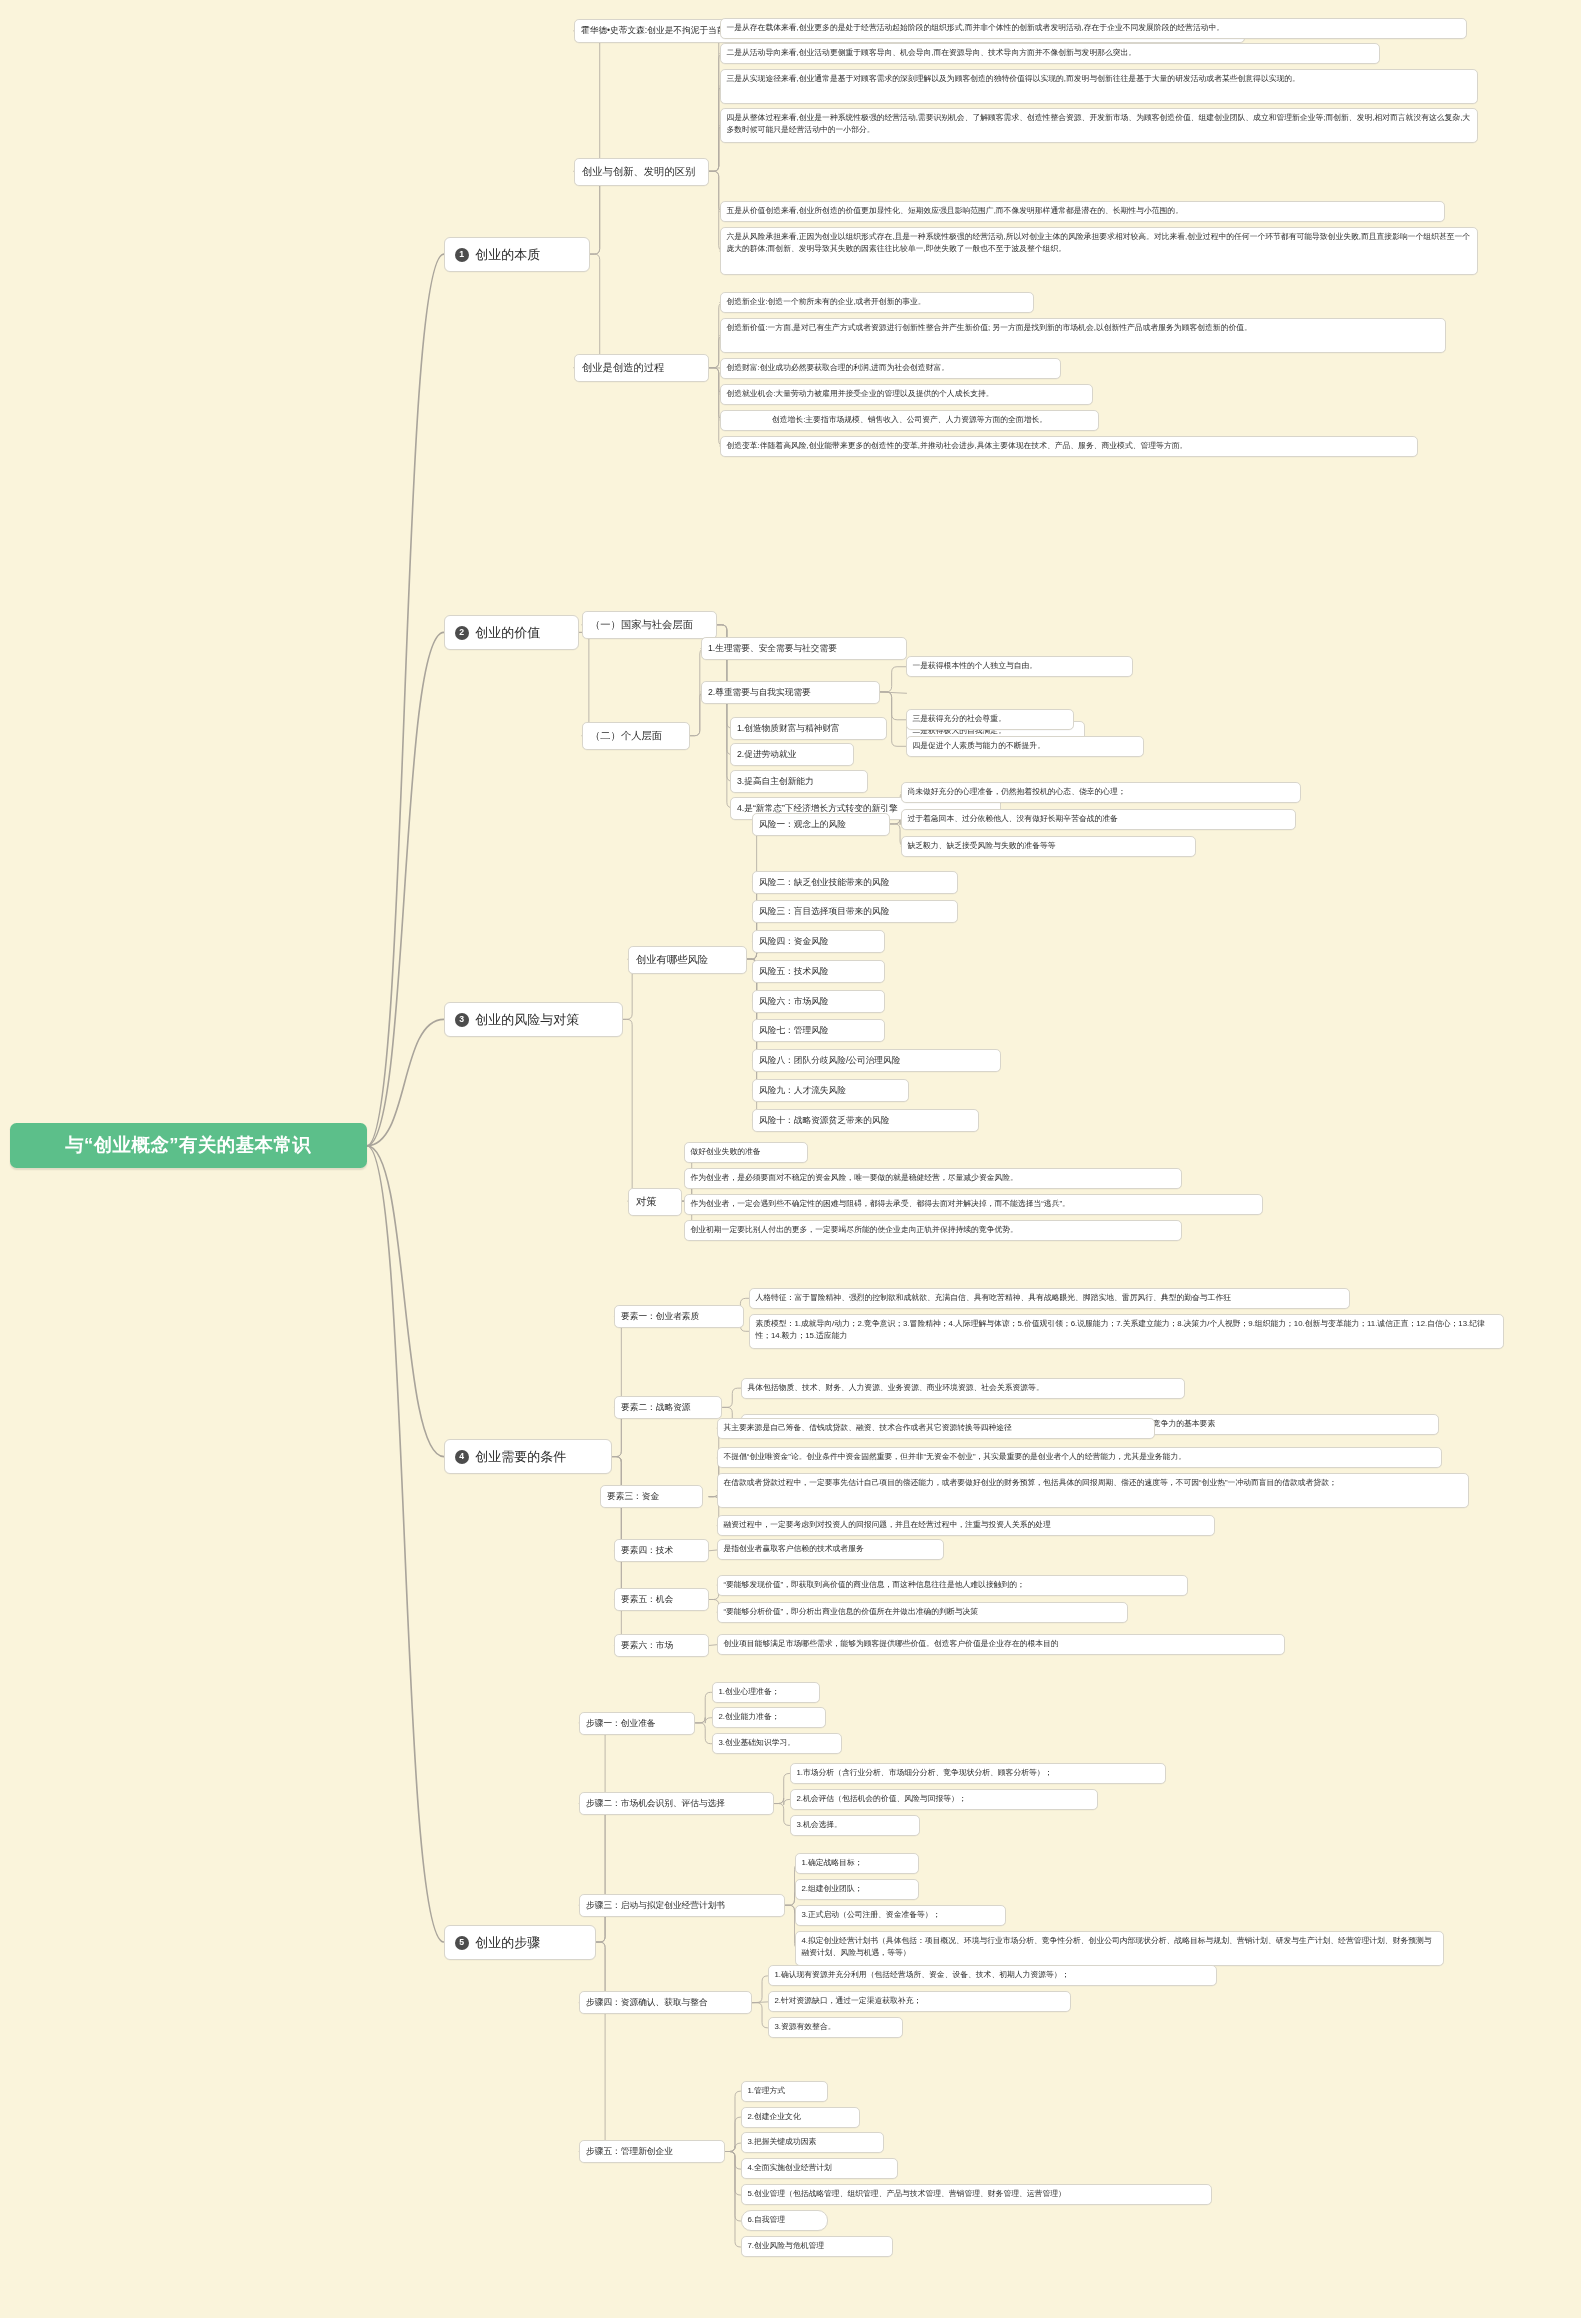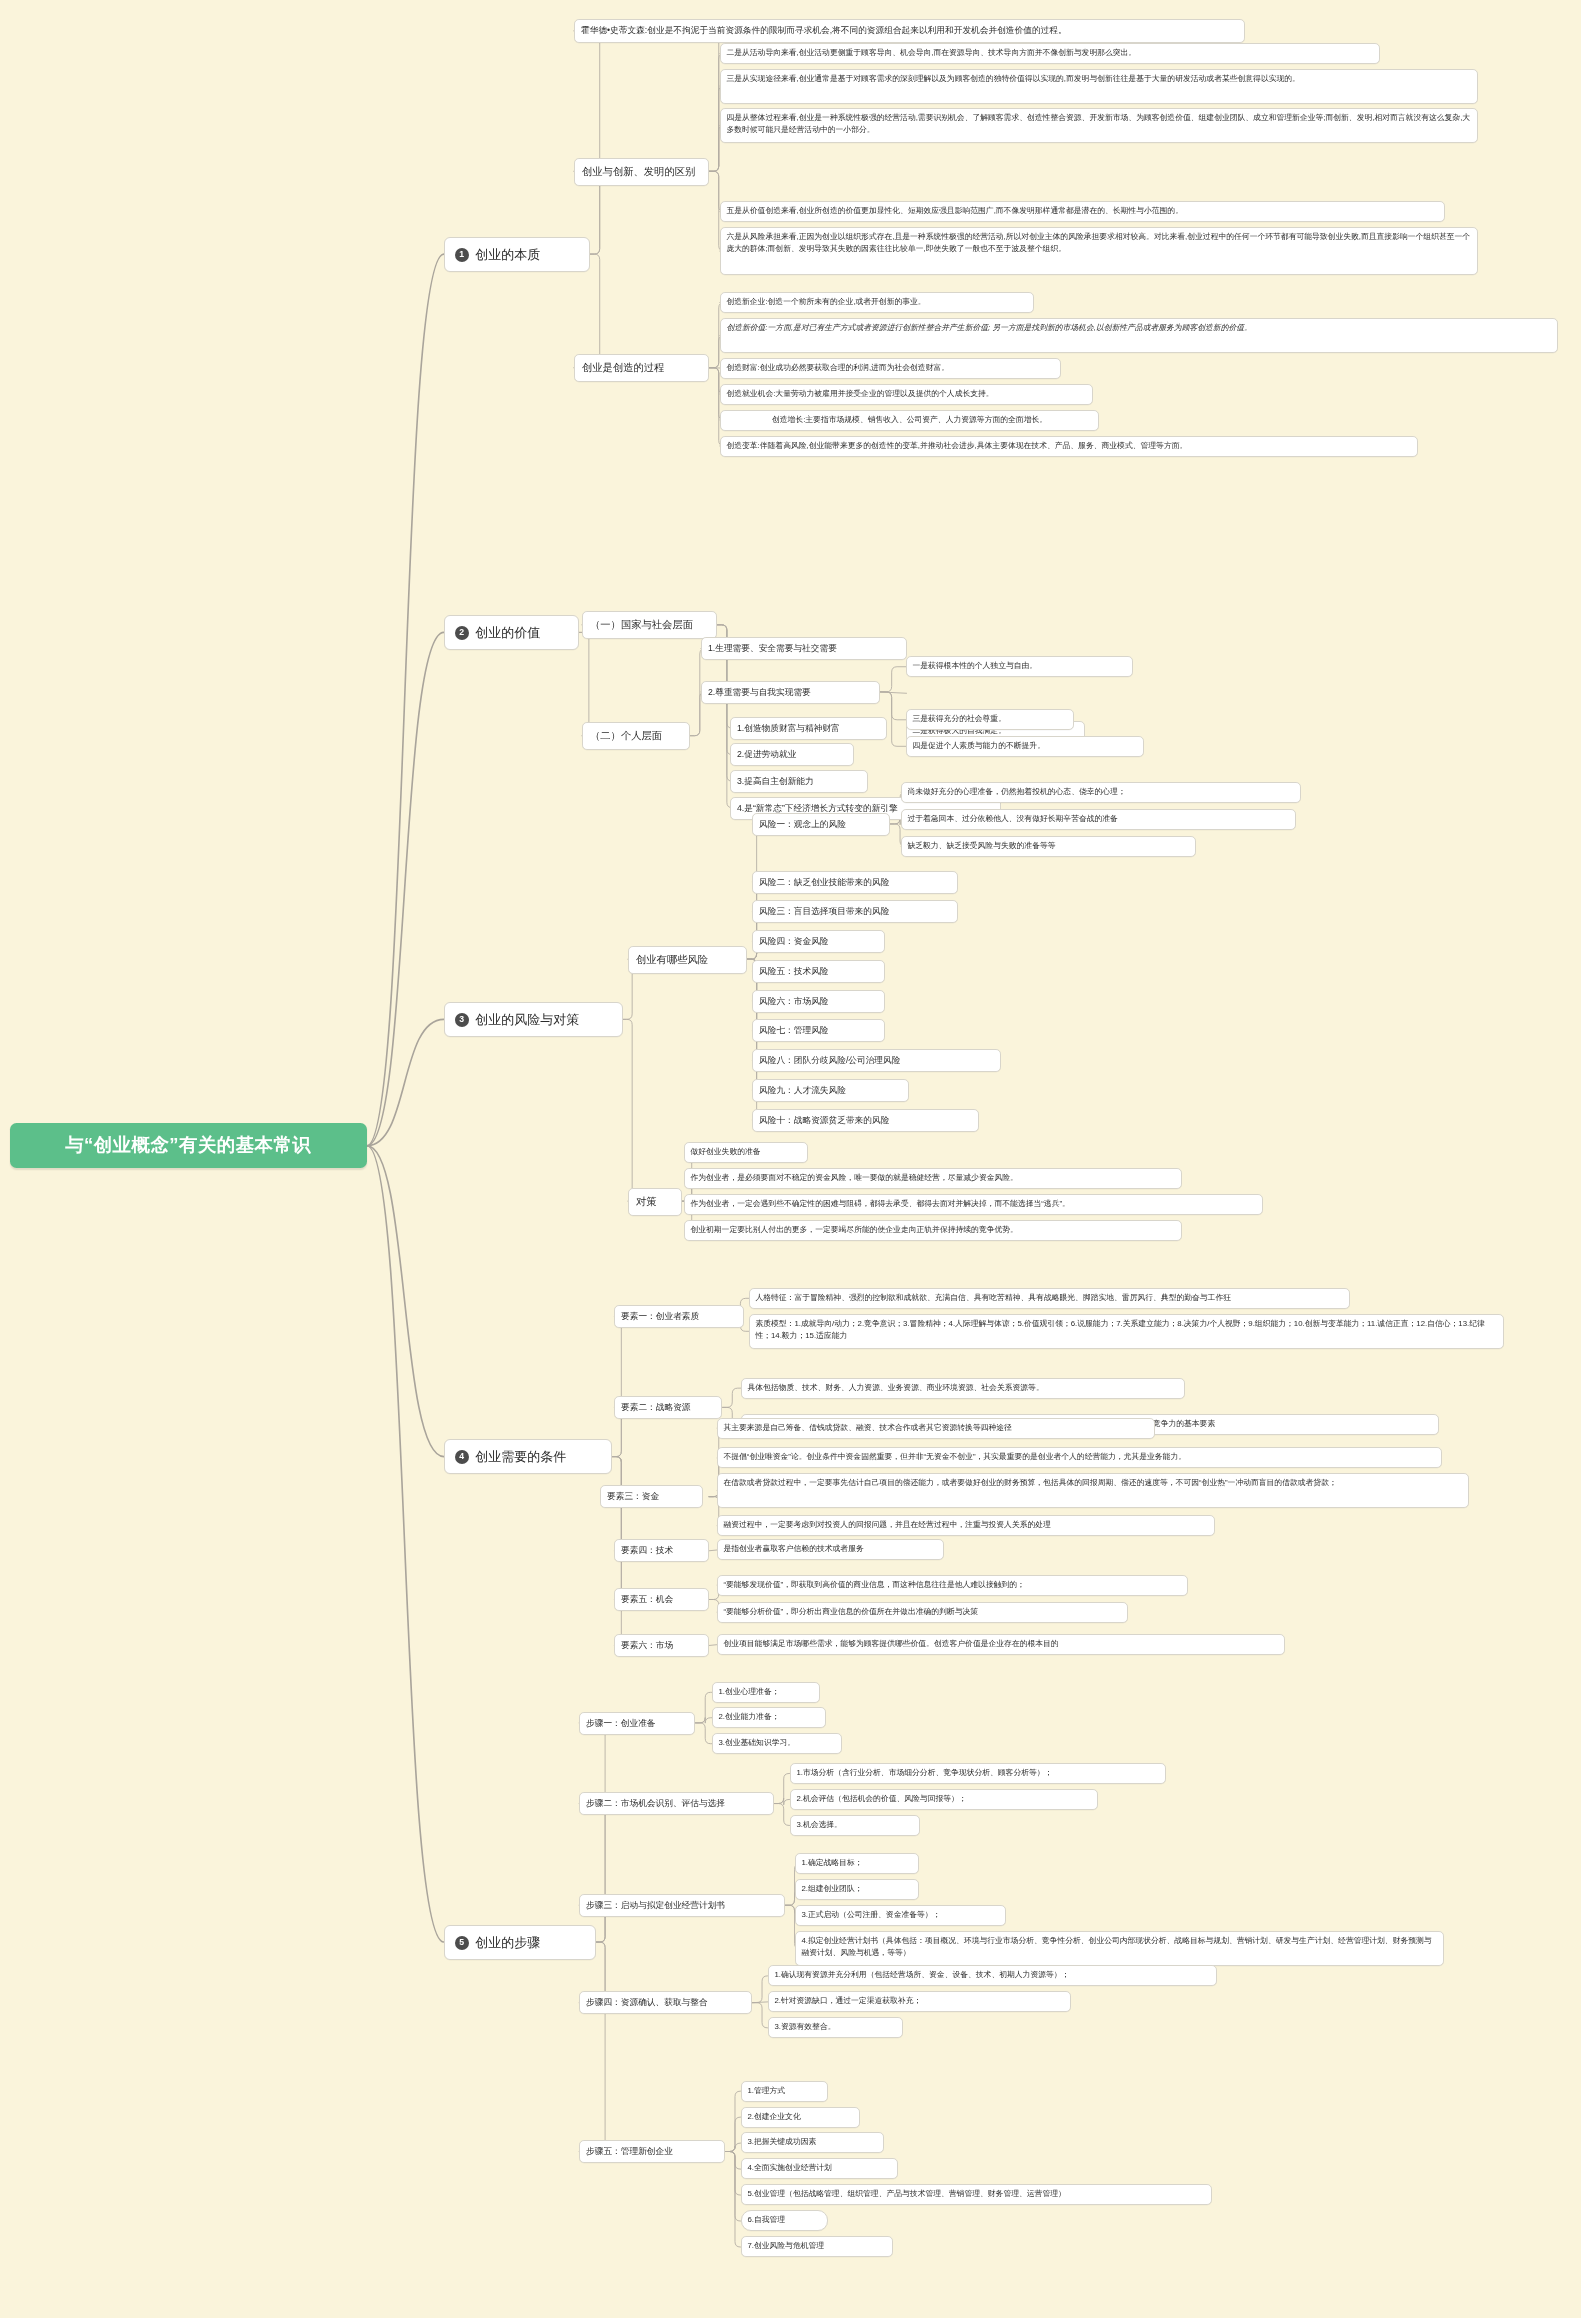--- a/index.html
+++ b/index.html
@@ -153,28 +153,29 @@
     </svg>
   <div class="node root" id="node-root" style="left: 9.7px; top: 1123px; width: 357px; min-height: 45px; background: rgb(92, 191, 138); display: flex; align-items: center; justify-content: center;">
     <span>与“创业概念”有关的基本常识</span>
   </div>
 <div class="node lvl1" id="node-b1" style="left: 444px; top: 237px; width: 146px; min-height: 32px;">
       <span class="badge">1</span>
       <span>创业的本质</span>
     </div>
     <div class="node lvl3" id="node-b1c0" style="left: 574px; top: 19px; width: 671px; min-height: 24px;"><span>霍华德•史蒂文森:创业是不拘泥于当前资源条件的限制而寻求机会,将不同的资源组合起来以利用和开发机会并创造价值的过程。</span></div>
     <div class="node lvl2" id="node-b1c1" style="left: 574px; top: 158px; width: 135px; min-height: 25px;"><span>创业与创新、发明的区别</span></div>
+    <div class="node lvl4 tiny" id="node-b1c1g0" style="left: 720px; top: 18px; width: 747px; min-height: 20.6px;"><span>一是从存在载体来看,创业更多的是处于经营活动起始阶段的组织形式,而并非个体性的创新或者发明活动,存在于企业不同发展阶段的经营活动中。</span></div>
     <div class="node lvl4 tiny" id="node-b1c1g1" style="left: 720px; top: 43px; width: 660px; min-height: 20.6px;"><span>二是从活动导向来看,创业活动更侧重于顾客导向、机会导向,而在资源导向、技术导向方面并不像创新与发明那么突出。</span></div>
     <div class="node lvl4 tiny" id="node-b1c1g2" style="left: 720px; top: 69px; width: 758px; min-height: 35px;"><span>三是从实现途径来看,创业通常是基于对顾客需求的深刻理解以及为顾客创造的独特价值得以实现的,而发明与创新往往是基于大量的研发活动或者某些创意得以实现的。</span></div>
     <div class="node lvl4 tiny" id="node-b1c1g3" style="left: 720px; top: 108px; width: 758px; min-height: 35px;"><span>四是从整体过程来看,创业是一种系统性极强的经营活动,需要识别机会、了解顾客需求、创造性整合资源、开发新市场、为顾客创造价值、组建创业团队、成立和管理新企业等;而创新、发明,相对而言就没有这么复杂,大多数时候可能只是经营活动中的一小部分。</span></div>
     <div class="node lvl4 tiny" id="node-b1c1g4" style="left: 720px; top: 201px; width: 725px; min-height: 20.6px;"><span>五是从价值创造来看,创业所创造的价值更加显性化、短期效应强且影响范围广,而不像发明那样通常都是潜在的、长期性与小范围的。</span></div>
     <div class="node lvl4 tiny" id="node-b1c1g5" style="left: 720px; top: 227px; width: 758px; min-height: 48px;"><span>六是从风险承担来看,正因为创业以组织形式存在,且是一种系统性极强的经营活动,所以对创业主体的风险承担要求相对较高。对比来看,创业过程中的任何一个环节都有可能导致创业失败,而且直接影响一个组织甚至一个庞大的群体;而创新、发明导致其失败的因素往往比较单一,即使失败了一般也不至于波及整个组织。</span></div>
     <div class="node lvl2" id="node-b1c2" style="left: 574px; top: 354px; width: 135px; min-height: 25px;"><span>创业是创造的过程</span></div>
     <div class="node lvl4 tiny" id="node-b1c2g0" style="left: 720px; top: 292px; width: 314px; min-height: 20.6px;"><span>创造新企业:创造一个前所未有的企业,或者开创新的事业。</span></div>
-    <div class="node lvl4 tiny" id="node-b1c2g1" style="left: 720px; top: 318px; width: 838px; min-height: 35px; font-style: italic;"><span>创造新价值:一方面,是对已有生产方式或者资源进行创新性整合并产生新价值; 另一方面是找到新的市场机会,以创新性产品或者服务为顾客创造新的价值。</span></div>
+    <div class="node lvl4 tiny" id="node-b1c2g1" style="left: 720px; top: 318px; width: 726px; min-height: 35px;"><span>创造新价值:一方面,是对已有生产方式或者资源进行创新性整合并产生新价值; 另一方面是找到新的市场机会,以创新性产品或者服务为顾客创造新的价值。</span></div>
     <div class="node lvl4 tiny" id="node-b1c2g2" style="left: 720px; top: 358px; width: 341px; min-height: 20.6px;"><span>创造财富:创业成功必然要获取合理的利润,进而为社会创造财富。</span></div>
     <div class="node lvl4 tiny" id="node-b1c2g3" style="left: 720px; top: 384px; width: 373px; min-height: 20.6px;"><span>创造就业机会:大量劳动力被雇用并接受企业的管理以及提供的个人成长支持。</span></div>
     <div class="node lvl4 tiny" id="node-b1c2g4" style="left: 720px; top: 410px; width: 379px; min-height: 20.6px; text-align: center;"><span>创造增长:主要指市场规模、销售收入、公司资产、人力资源等方面的全面增长。</span></div>
     <div class="node lvl4 tiny" id="node-b1c2g5" style="left: 720px; top: 436px; width: 698px; min-height: 20.6px;"><span>创造变革:伴随着高风险,创业能带来更多的创造性的变革,并推动社会进步,具体主要体现在技术、产品、服务、商业模式、管理等方面。</span></div>
     <div class="node lvl1" id="node-b2" style="left: 444px; top: 615px; width: 135px; min-height: 32px;">
       <span class="badge">2</span>
       <span>创业的价值</span>
     </div>
     <div class="node lvl2" id="node-b2c0" style="left: 582px; top: 611px; width: 135px; min-height: 25px;"><span>（一）国家与社会层面</span></div>
     <div class="node lvl3" id="node-b2c0g0" style="left: 730px; top: 717px; width: 157px; min-height: 21.6px;"><span>1.创造物质财富与精神财富</span></div>

